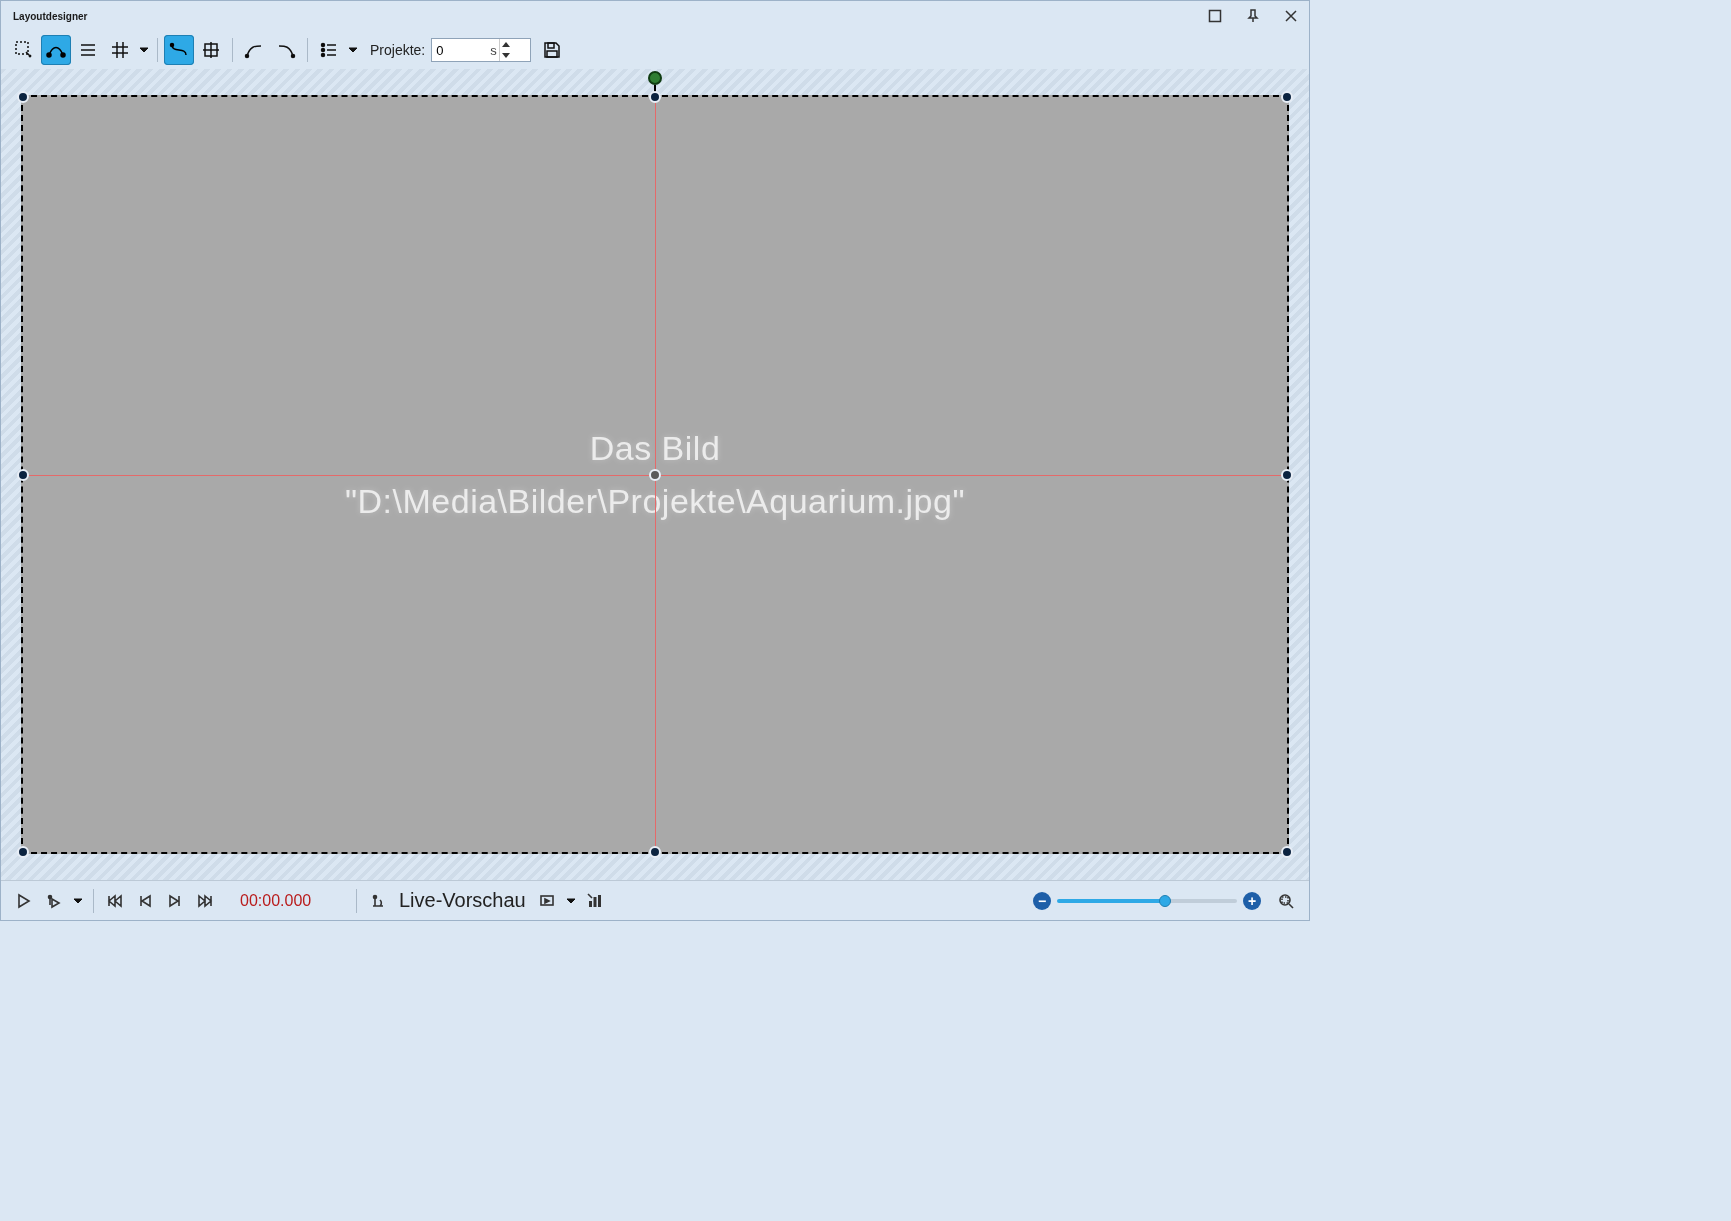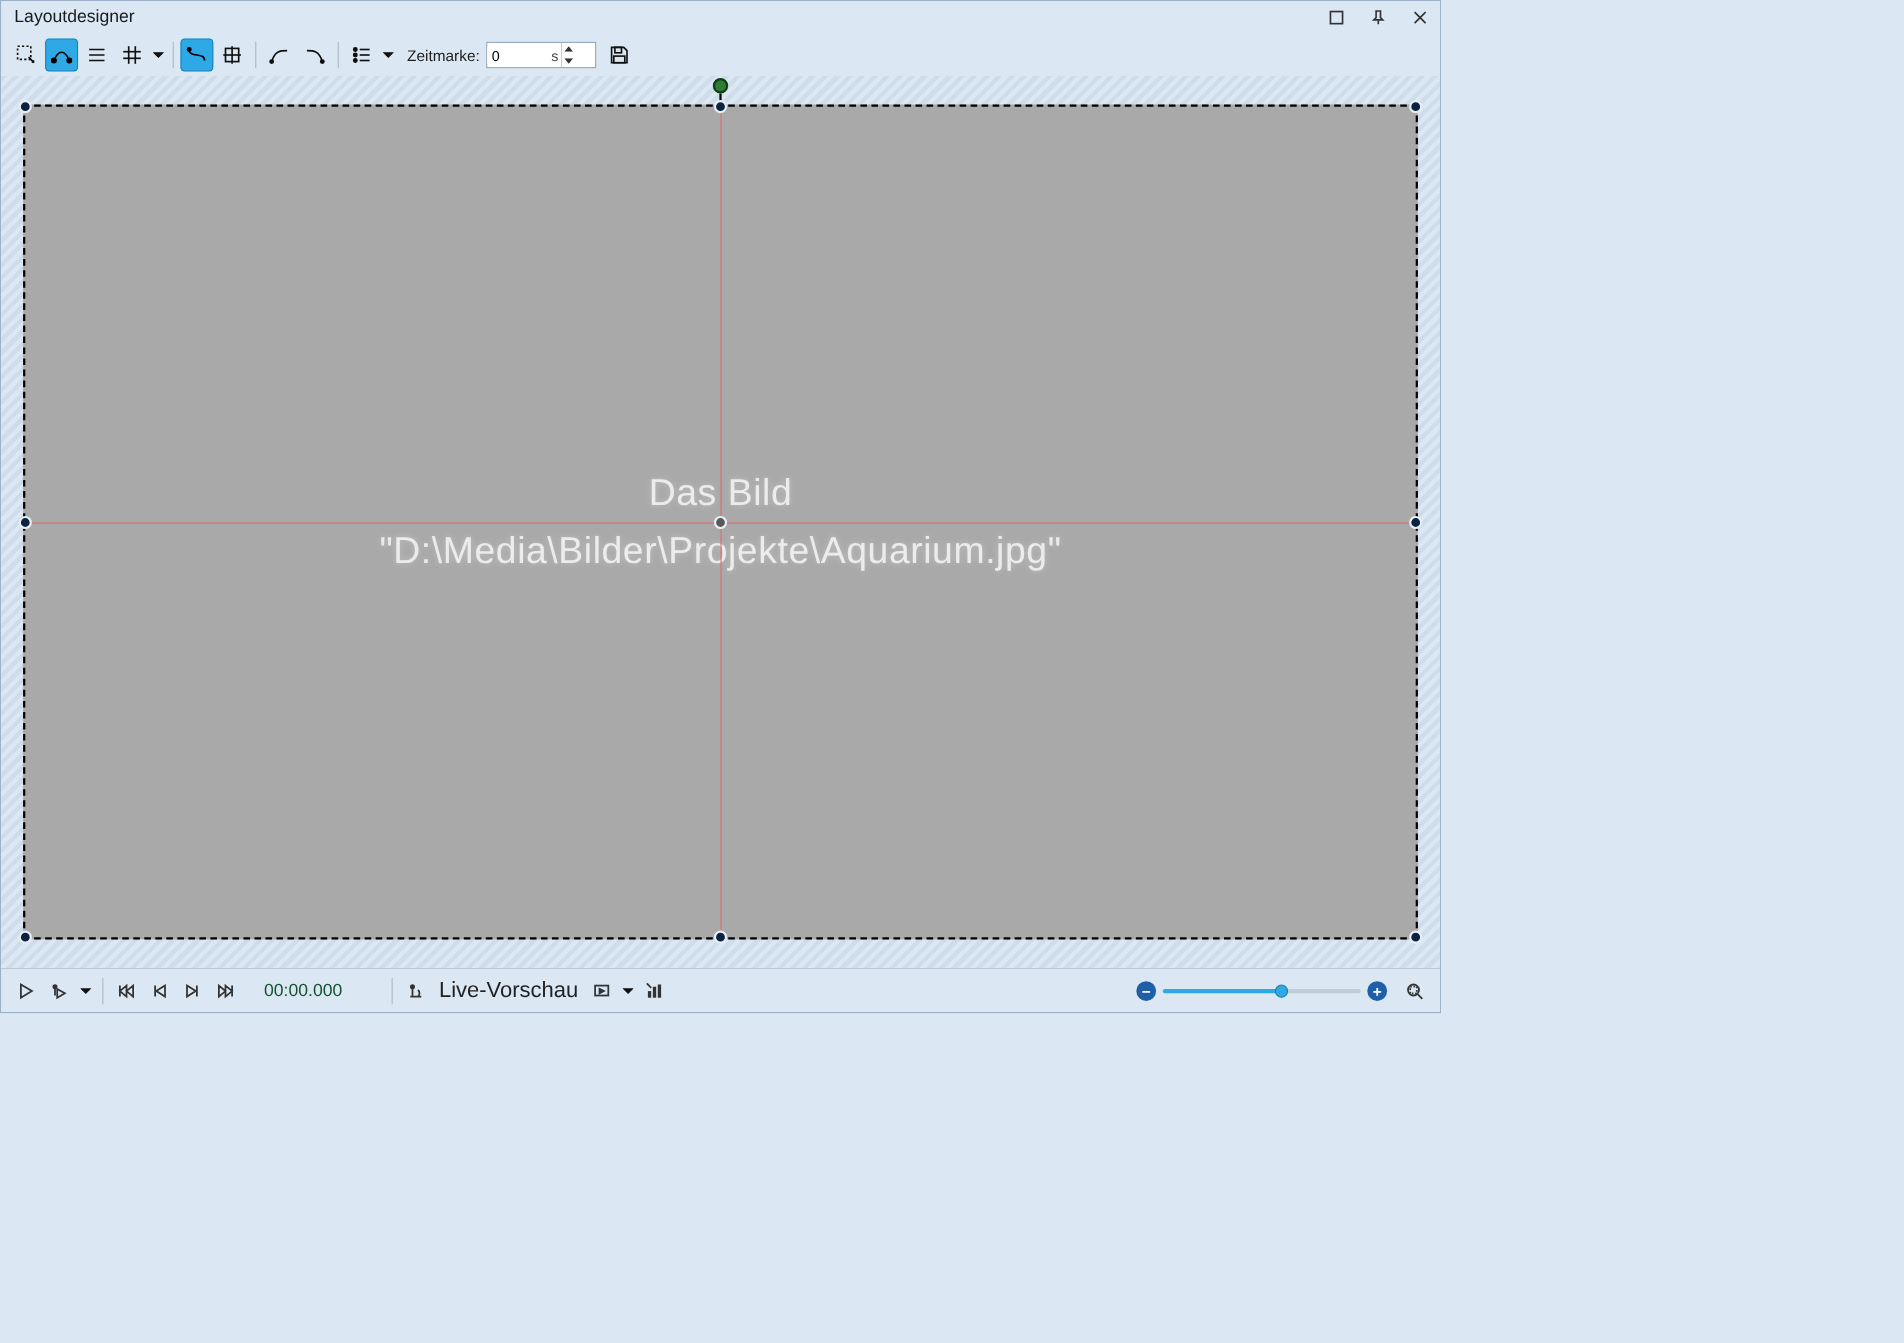--- a/index.html
+++ b/index.html
@@ -18,22 +18,22 @@
   
   .titlebar {
     display: flex;
     align-items: center;
     justify-content: space-between;
     height: 30px;
     padding: 0 10px 0 12px;
     background: #dbe7f3;
   }
   .titlebar .title {
-    font-weight: normal;
-    font-size: 16px;
+    font-weight: bold;
+    font-size: 10px;
     color: #1a1a1a;
   }
   .titlebar .win-controls {
     display: flex;
     gap: 22px;
     align-items: center;
   }
   .titlebar .win-controls .wbtn {
     width: 16px; height: 16px;
     display: flex; align-items: center; justify-content: center;
@@ -197,21 +197,21 @@
   .sbtn {
     width: 26px; height: 26px;
     display:flex; align-items:center; justify-content:center;
     cursor:pointer;
     border-radius:3px;
   }
   .sbtn svg { width:16px; height:16px; stroke:#333; fill:none; stroke-width:1.6; }
   .sbtn.icon-only svg { fill:#333; stroke:none; }
   .timecode {
     font-size: 16px;
-    color: #14532d;
+    color: #b91c1c;
     margin: 0 18px;
     min-width: 90px;
   }
   .live-label {
     font-size: 20px;
     color: #222;
     margin: 0 4px;
   }
   .spacer { flex:1; }
   .zoom-group { display:flex; align-items:center; gap:6px; }
@@ -339,21 +339,21 @@
         <circle cx="4" cy="15" r="1.5" fill="#000"></circle>
         <line x1="8" y1="15" x2="17" y2="15"></line>
       </svg>
   </div>
   <div class="dropdown-caret">
     <svg viewBox="0 0 10 10">
         <path d="M1 3l4 4 4-4z"></path>
       </svg>
   </div>
 
-  <label>Zeitmarke:</label>
+  <label>Projekte:</label>
   <div class="time-input-wrap">
     <input type="text" value="0" style="">
     <span class="unit">s</span>
     <div class="spinners">
       <div>
           <svg viewBox="0 0 8 5">
             <path d="M0 5l4-5 4 5z"></path>
           </svg>
         </div>
       <div>

